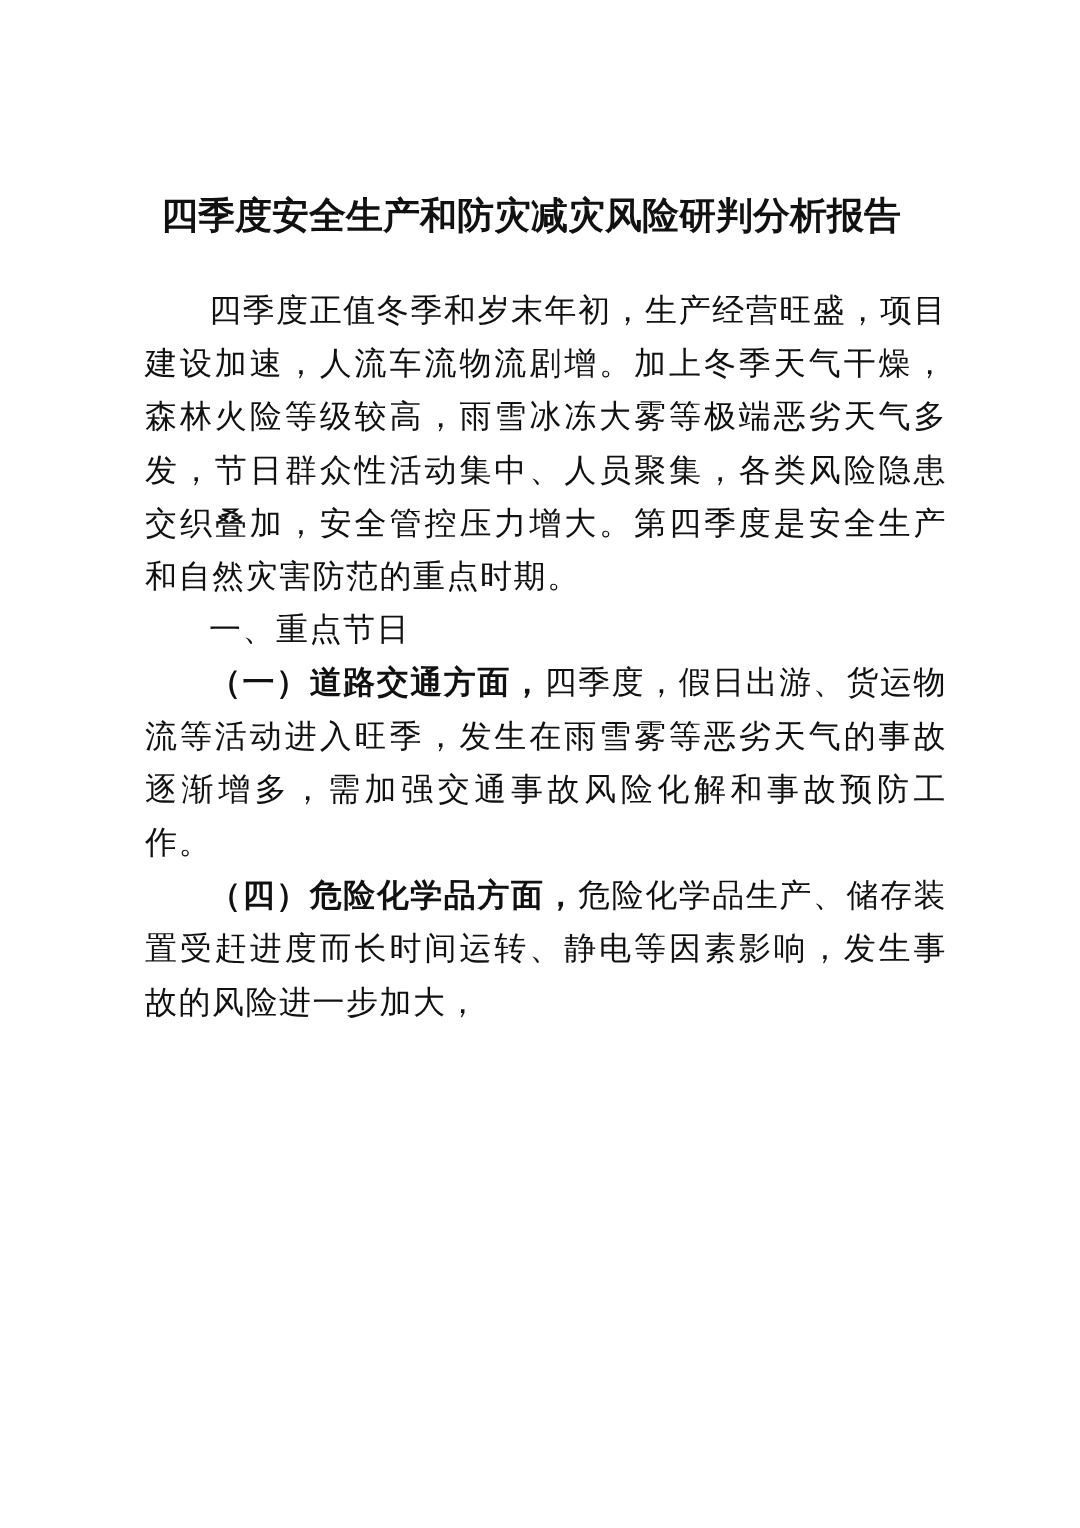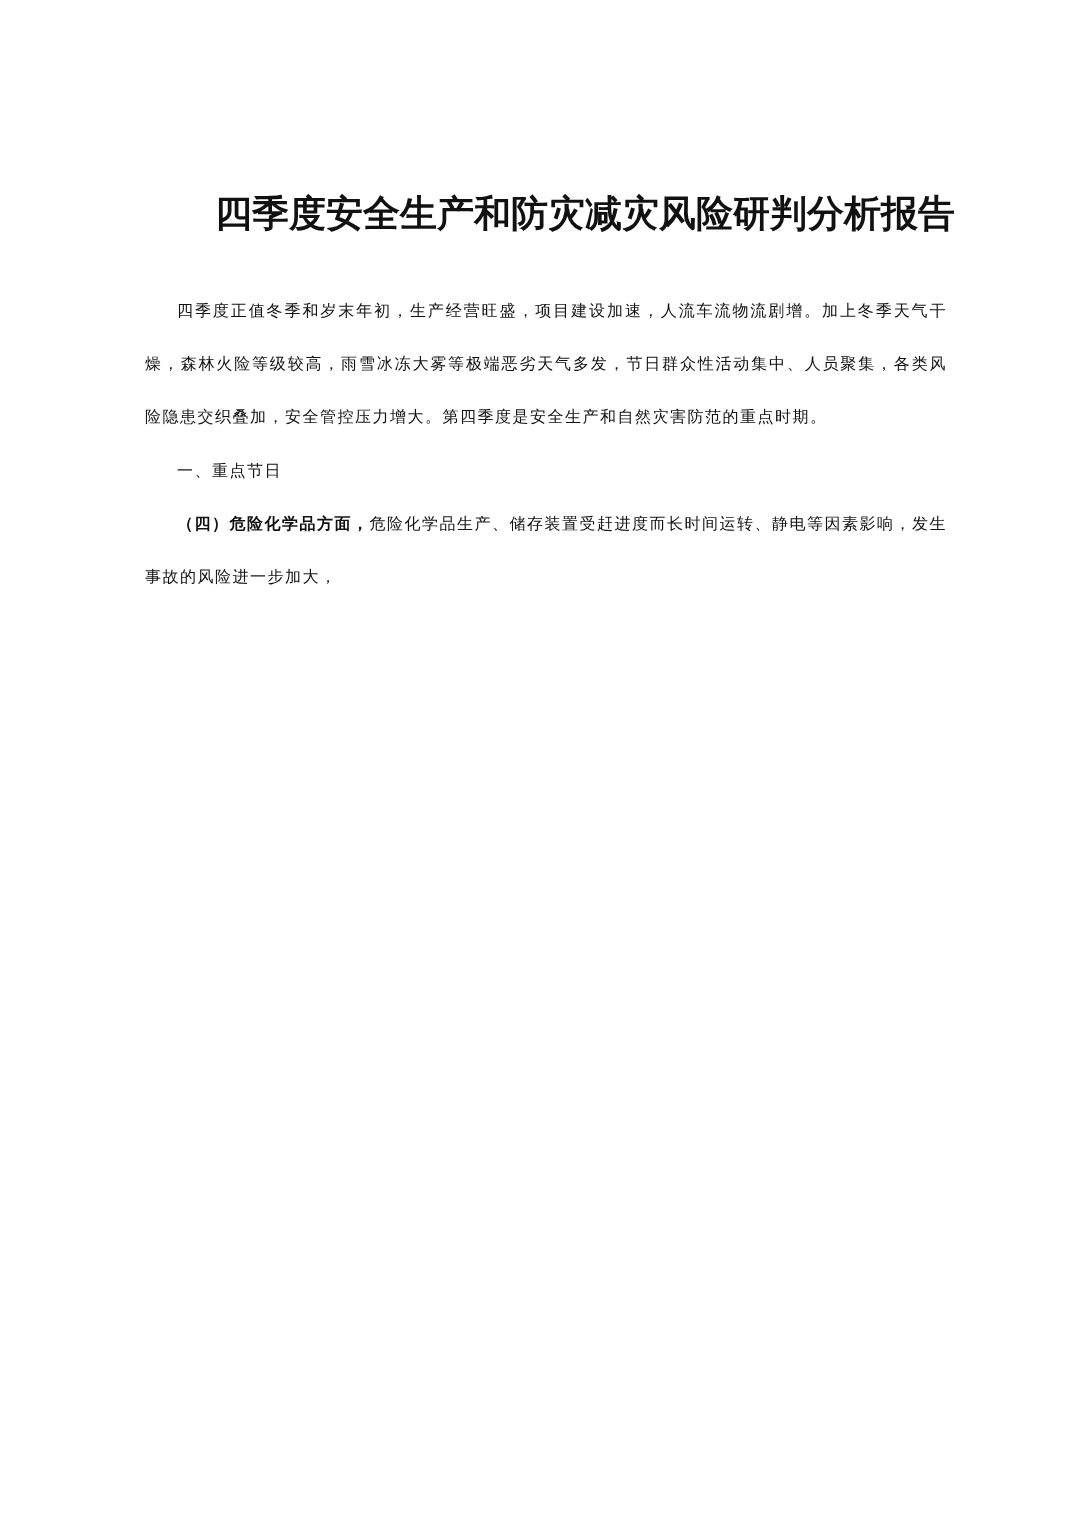--- a/index.html
+++ b/index.html
@@ -3,45 +3,46 @@
   <meta charset="utf-8">
   <style>
     html, body { margin: 0; padding: 0; background: #ffffff; }
     body { width: 1080px; height: 1528px; position: relative; overflow: hidden; }
     .page {
       position: absolute; left: 145px; top: 0; width: 802px;
       color: #111111;
       font-family: "DejaVu Serif", "Liberation Serif", serif;
     }
     .title {
-      position: absolute; top: 186px; left: 8px; width: 802px;
-      text-align: right; font-size: 37px; font-weight: bold;
+      position: absolute; top: 186px; left: 16px; width: 802px;
+      text-align: left; font-size: 37px; font-weight: bold;
       letter-spacing: 0px; line-height: 60px; white-space: nowrap;
-      font-family: Liberation Mono, monospace;
+      font-family: Liberation Serif, serif;
     }
     .body {
       position: absolute; top: 284px; left: 0; width: 802px;
-      font-size: 16px; line-height: 53.2px;
+      font-size: 32px; line-height: 53.2px;
       text-align: justify; text-justify: inter-character;
       font-family: "DejaVu Sans", "Liberation Sans", sans-serif;
       letter-spacing: 1.5px;
     }
     .body p { margin: 0; text-indent: 2em; }
     .body p.heading { text-indent: 2em; }
     .lead { font-weight: bold; }
   </style>
 </head>
 <body>
 
 <div class="page">
   <div class="title">四季度安全生产和防灾减灾风险研判分析报告</div>
 
   <div class="body">
     <p>四季度正值冬季和岁末年初，生产经营旺盛，项目建设加速，人流车流物流剧增。加上冬季天气干燥，森林火险等级较高，雨雪冰冻大雾等极端恶劣天气多发，节日群众性活动集中、人员聚集，各类风险隐患交织叠加，安全管控压力增大。第四季度是安全生产和自然灾害防范的重点时期。</p>
 
     <p class="heading">一、重点节日</p>
 
+    <p><span class="lead">（一）道路交通方面，</span><span>四季度，假日出游、货运物流等活动进入旺季，发生在雨雪雾等恶劣天气的事故逐渐增多，需加强交通事故风险化解和事故预防工作。</span></p>
 
 
 
     <p><span class="lead">（四）危险化学品方面，</span><span>危险化学品生产、储存装置受赶进度而长时间运转、静电等因素影响，发生事故的风险进一步加大，</span></p>
   </div>
 </div>
 
 </body></html>

